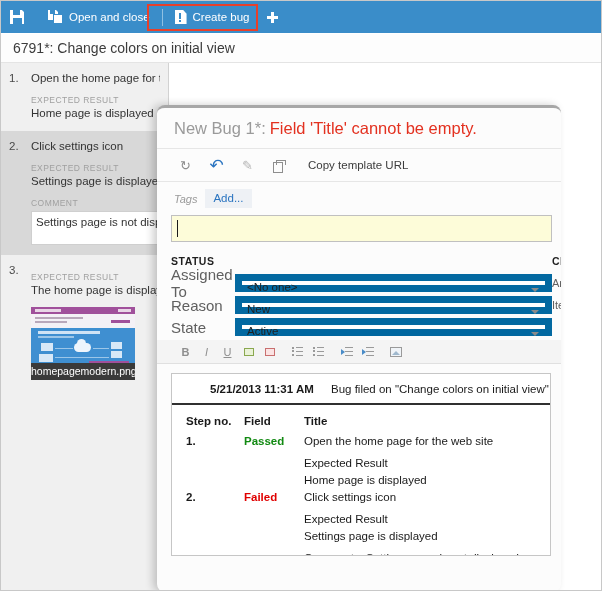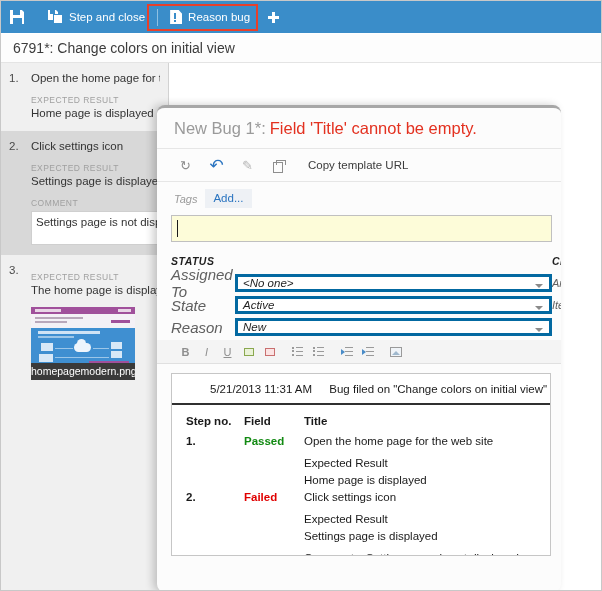--- a/index.html
+++ b/index.html
@@ -235,39 +235,39 @@
     height: 27px; background: #fdfcd9;
     border: 1px solid #c0c0c0;
     position: relative;
   }
   .title-field .caret {
     position: absolute; left: 5px; top: 4px; width: 1px; height: 17px;
     background: #1a1a1a;
   }
 
   .fields-area {
-    display: flex; margin-top: 13px; padding: 0 0 0 14px; font-style: italic;
+    display: flex; margin-top: 13px; padding: 0 0 0 14px;
   }
   .fieldcol { flex: none; }
   .fieldcol.left { width: 381px; }
   .fieldcol.right { width: 100px; }
   .group-head {
     font-size: 10.5px; font-weight: bold; color: #1f1f1f;
     letter-spacing: 0.5px; margin-bottom: 7px;
   }
   .frow {
     display: flex; align-items: center; height: 18px; margin-bottom: 4px;
   }
   .frow .fl {
     width: 64px; flex: none; font-size: 15px; color: #606060;
   }
   .fsel {
     flex: 1; height: 18px; background: #ffffff;
-    border: 3px solid #0369a1; position: relative;
-    display: flex; align-items: flex-end; padding-left: 5px;
+    border: 7px solid #0369a1; position: relative;
+    display: flex; align-items: flex-start; padding-left: 5px;
     font-size: 11.5px; color: #1f1f1f;
   }
   .fsel .arr {
     position: absolute; right: 6px; top: 7px;
     width: 0; height: 0;
     border-left: 4px solid transparent; border-right: 4px solid transparent;
     border-top: 4px solid #8a8a8a;
   }
   .fieldcol.right .frow .fl { width: 100px; font-size: 11px; color: #606060; }
 
@@ -322,21 +322,21 @@
     background: #ffffff;
     height: 183px;
     overflow: hidden;
   }
   .repro-head {
     padding: 9px 0 8px 14px;
     border-bottom: 2px solid #303030;
     font-size: 11.5px; color: #1a1a1a;
     white-space: nowrap;
   }
-  .repro-head .dt { font-weight: normal; padding-left: 24px; }
+  .repro-head .dt { font-weight: bold; padding-left: 24px; }
   .repro-head .txt { margin-left: 14px; }
   .rtable { padding: 8px 0 0 14px; }
   .rrow { display: flex; font-size: 11.5px; color: #1a1a1a; line-height: 17px; }
   .rrow .c1 { width: 58px; flex: none; }
   .rrow .c2 { width: 60px; flex: none; }
   .rrow .c3 { flex: 1; }
   .rrow.hdr { font-weight: bold; margin-bottom: 3px; }
   .res-pass { color: #128a12; font-weight: bold; }
   .res-fail { color: #e00000; font-weight: bold; }
   .stepnum { font-weight: bold; }
@@ -356,30 +356,30 @@
       </span>
       <span></span>
     </div>
     <div class="tb-btn">
       <span class="icon-saveclose">
         <span class="back">
             <i></i>
           </span>
           <span class="front"></span>
       </span>
-      <span>Step and close</span>
+      <span>Open and close</span>
     </div>
     <div class="tb-sep"></div>
     <div class="tb-btn">
       <span class="icon-createbug">
         <span class="page"></span>
           <span class="bang"></span>
           <span class="bangdot"></span>
       </span>
-      <span>Reason bug</span>
+      <span>Create bug</span>
     </div>
     <div class="tb-btn">
       <span class="icon-plus"></span>
     </div>
   </div>
   <div class="red-highlight"></div>
 
   <div class="page-title">6791*: Change colors on initial view</div>
 
   <div class="leftpanel">
@@ -475,30 +475,30 @@
       <div class="fieldcol left">
         <div class="group-head">STATUS</div>
         <div class="frow">
           <div class="fl">Assigned To</div>
           <div class="fsel">
             <span>&lt;No one&gt;</span>
             <span class="arr"></span>
           </div>
         </div>
         <div class="frow">
+          <div class="fl">Reason</div>
+          <div class="fsel">
+            <span>New</span>
+            <span class="arr"></span>
+          </div>
+        </div>
+        <div class="frow">
           <div class="fl">State</div>
           <div class="fsel">
             <span>Active</span>
-            <span class="arr"></span>
-          </div>
-        </div>
-        <div class="frow">
-          <div class="fl">Reason</div>
-          <div class="fsel">
-            <span>New</span>
             <span class="arr"></span>
           </div>
         </div>
       </div>
 
       <div class="fieldcol right">
         <div class="group-head">CLASS</div>
         <div class="frow">
           <div class="fl">Area</div>
         </div>

